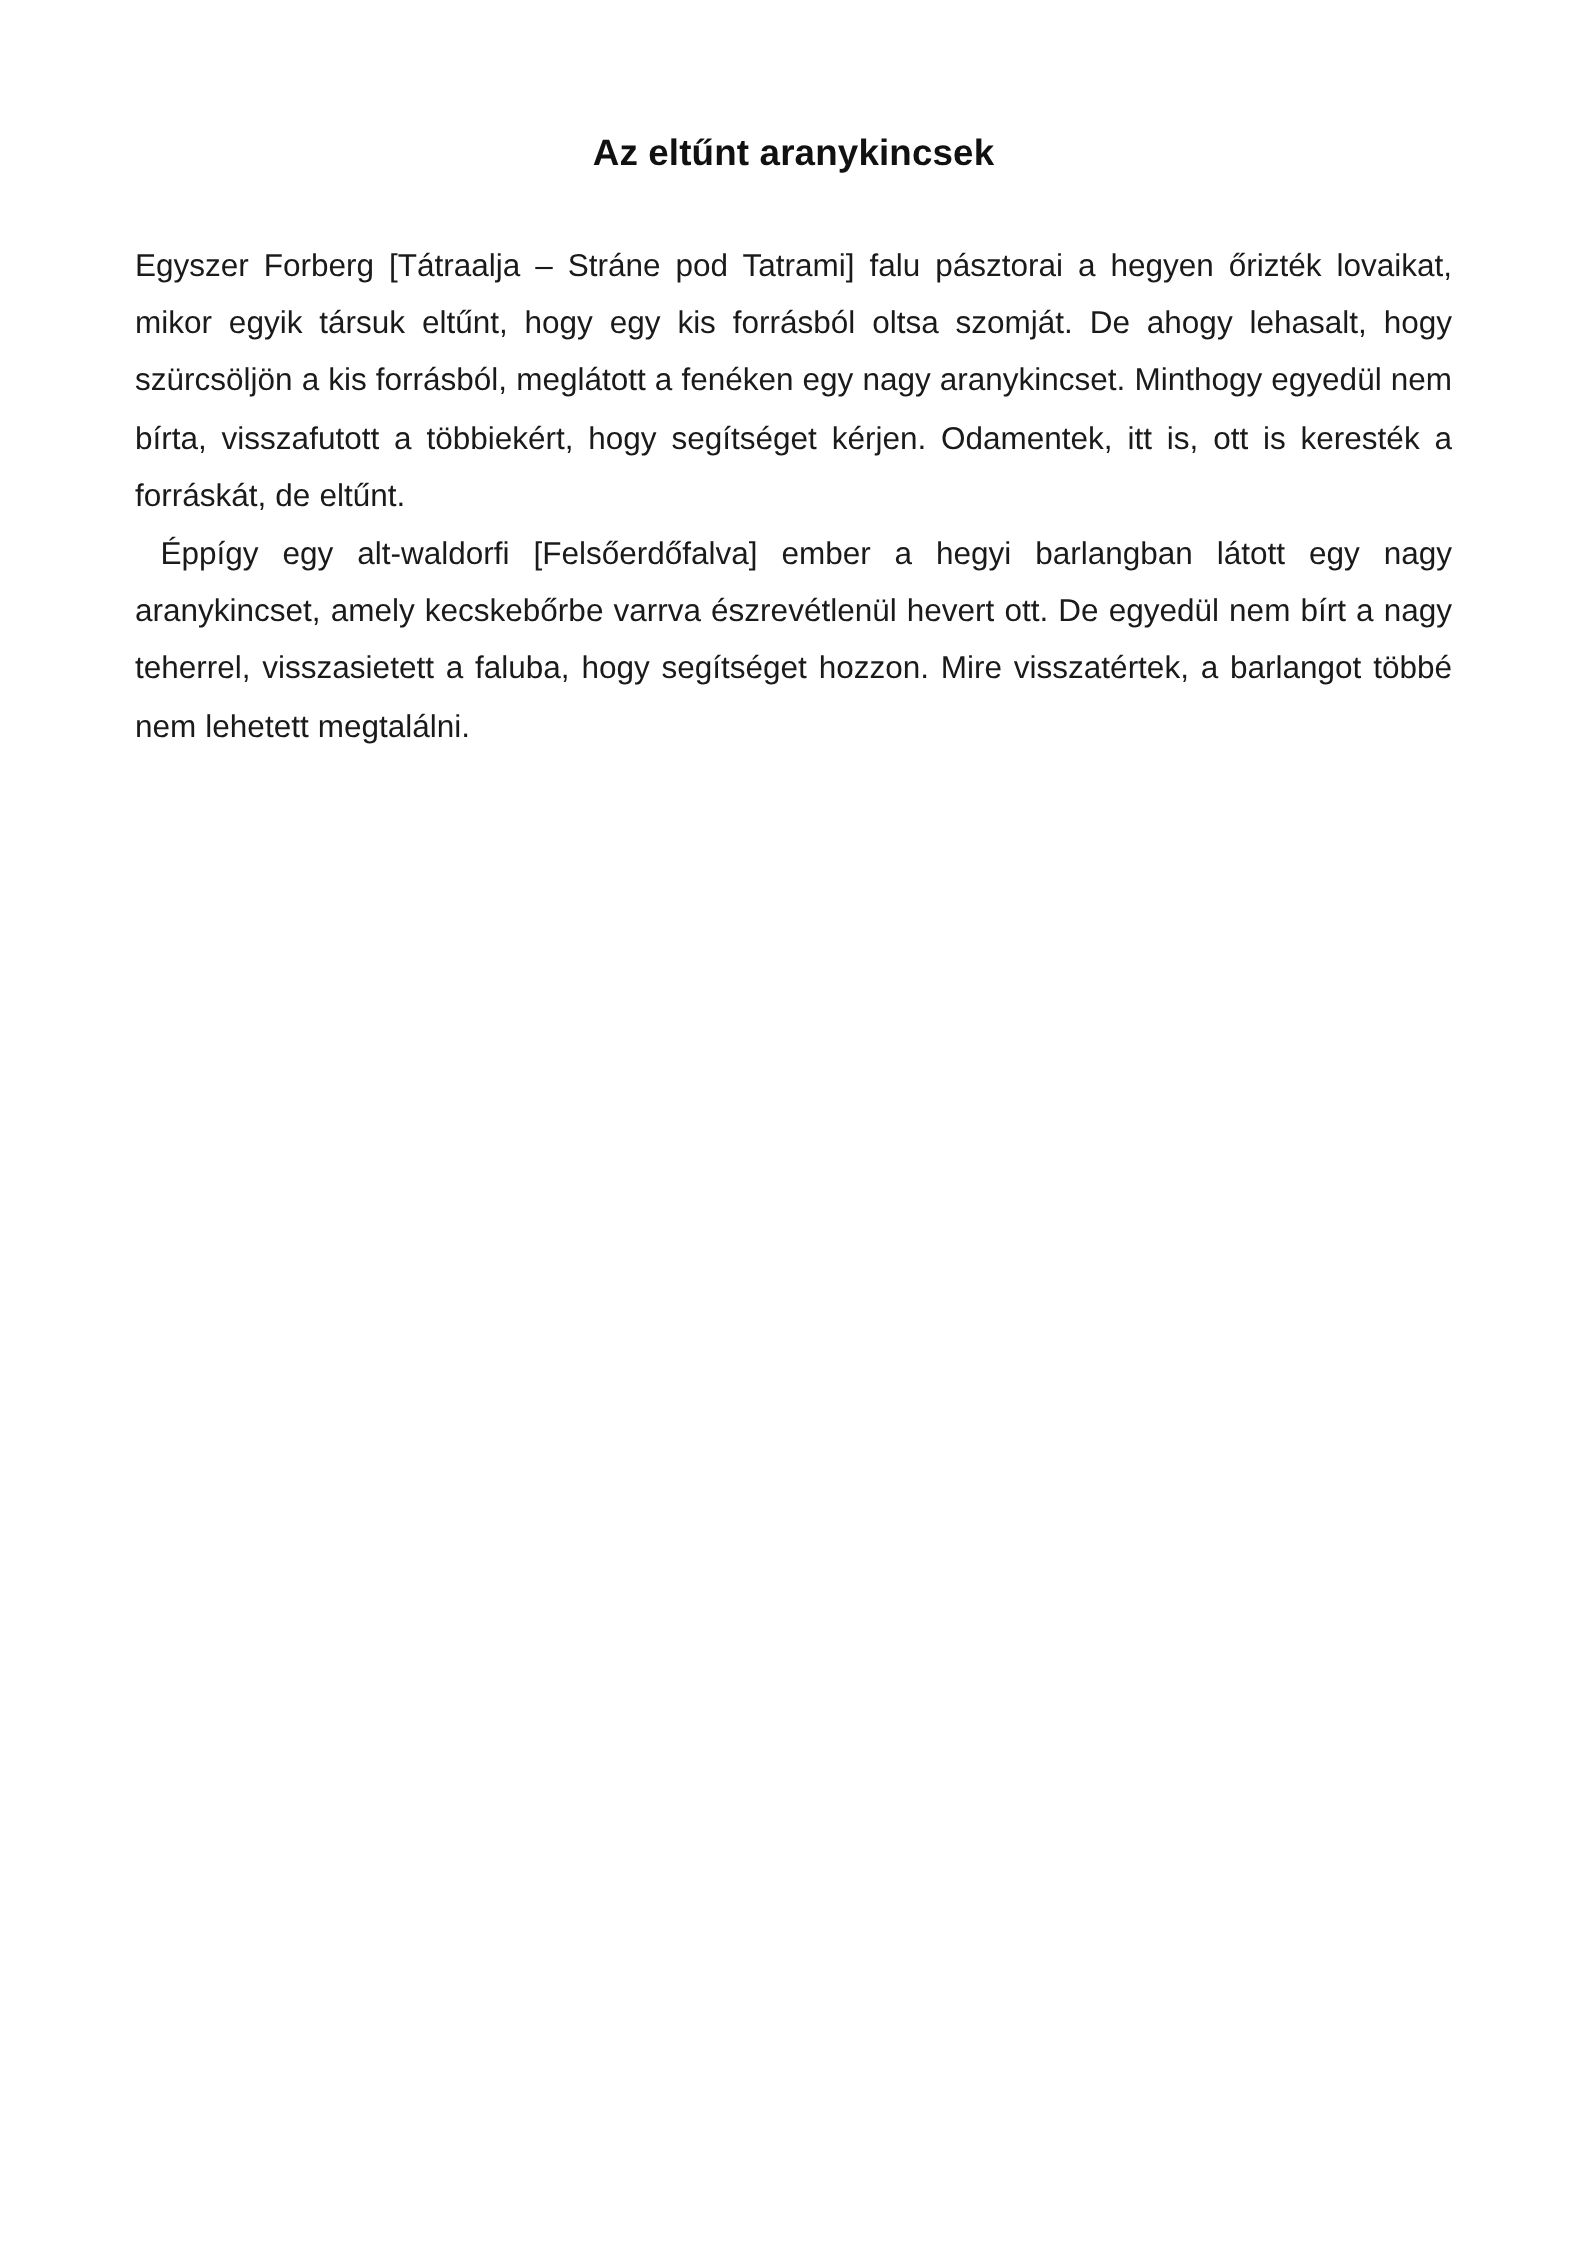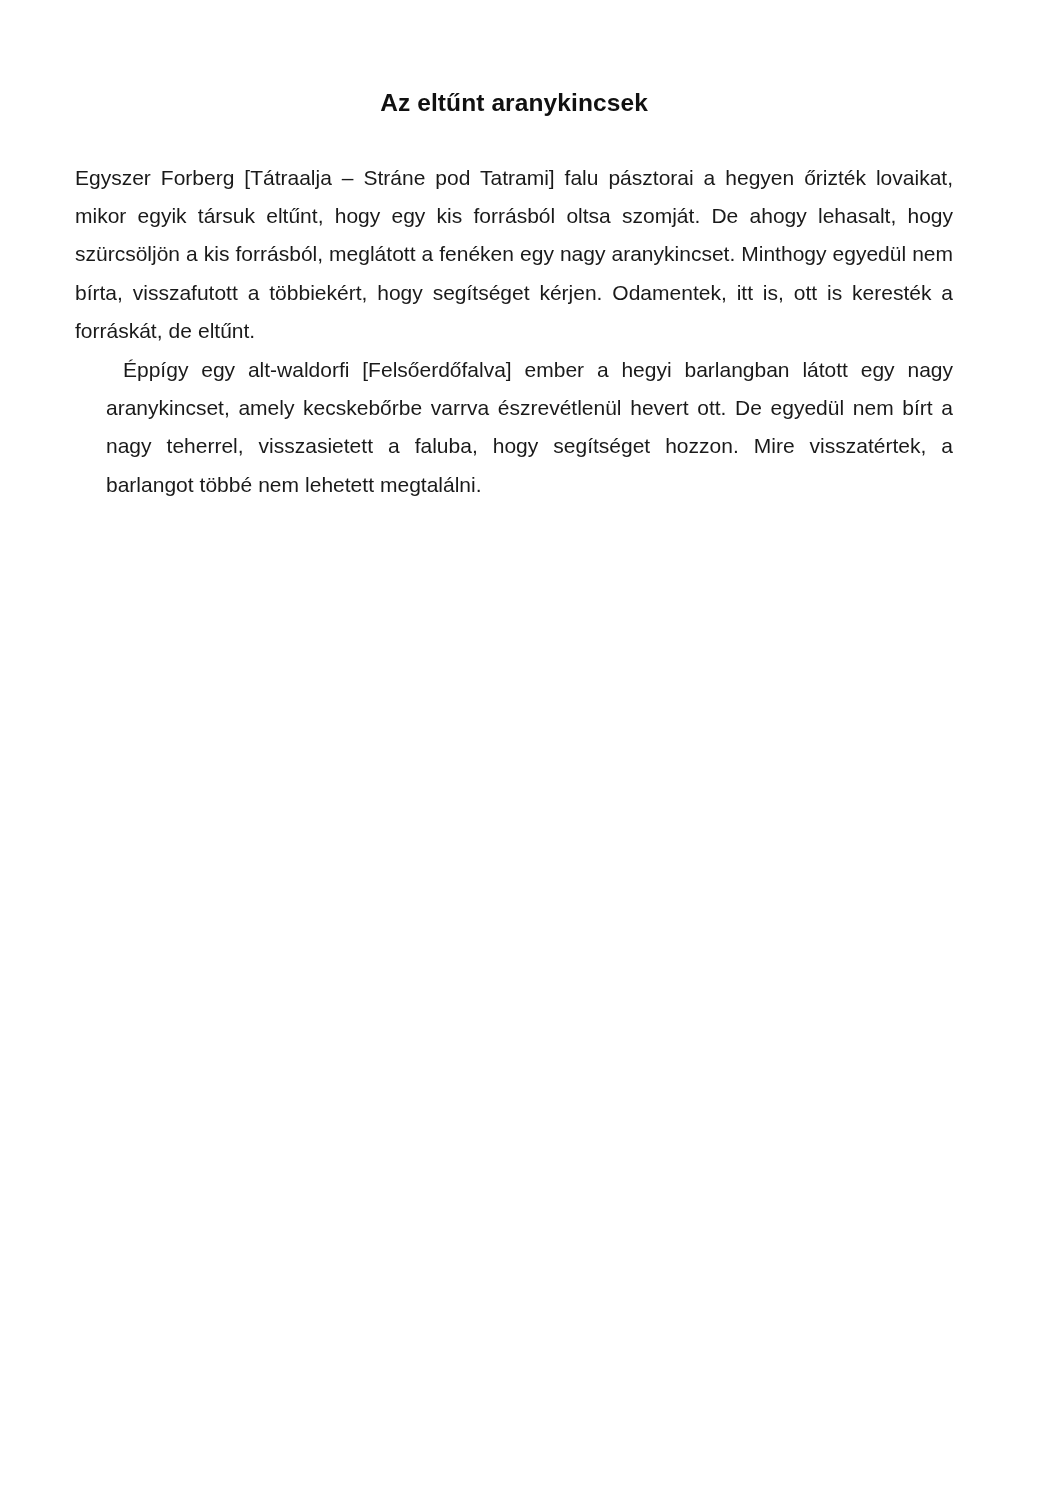--- a/index.html
+++ b/index.html
@@ -18,21 +18,21 @@
   .page {
     position: relative;
     width: 1057px;
     height: 1500px;
     background: #ffffff;
     box-sizing: border-box;
   }
 
   .content {
     position: absolute;
-    left: 75px;
+    left: 90px;
     top: 0;
     width: 878px;
   }
 
   .doc-title {
     margin: 0;
     padding-top: 88px;
     text-align: center;
     font-size: 24.5px;
     font-weight: bold;
@@ -51,21 +51,20 @@
     line-height: 38.4px;
     text-align: justify;
     text-justify: inter-word;
     color: #1a1a1a;
     hyphens: none;
     word-spacing: 0.2px;
   }
 
   p.para-indent {
     text-indent: 17px;
-    margin-left: 31px;
   }
 </style>
 </head>
 <body>
 
 <div class="page">
   <div class="content">
 
     <h1 class="doc-title">Az eltűnt aranykincsek</h1>
 

